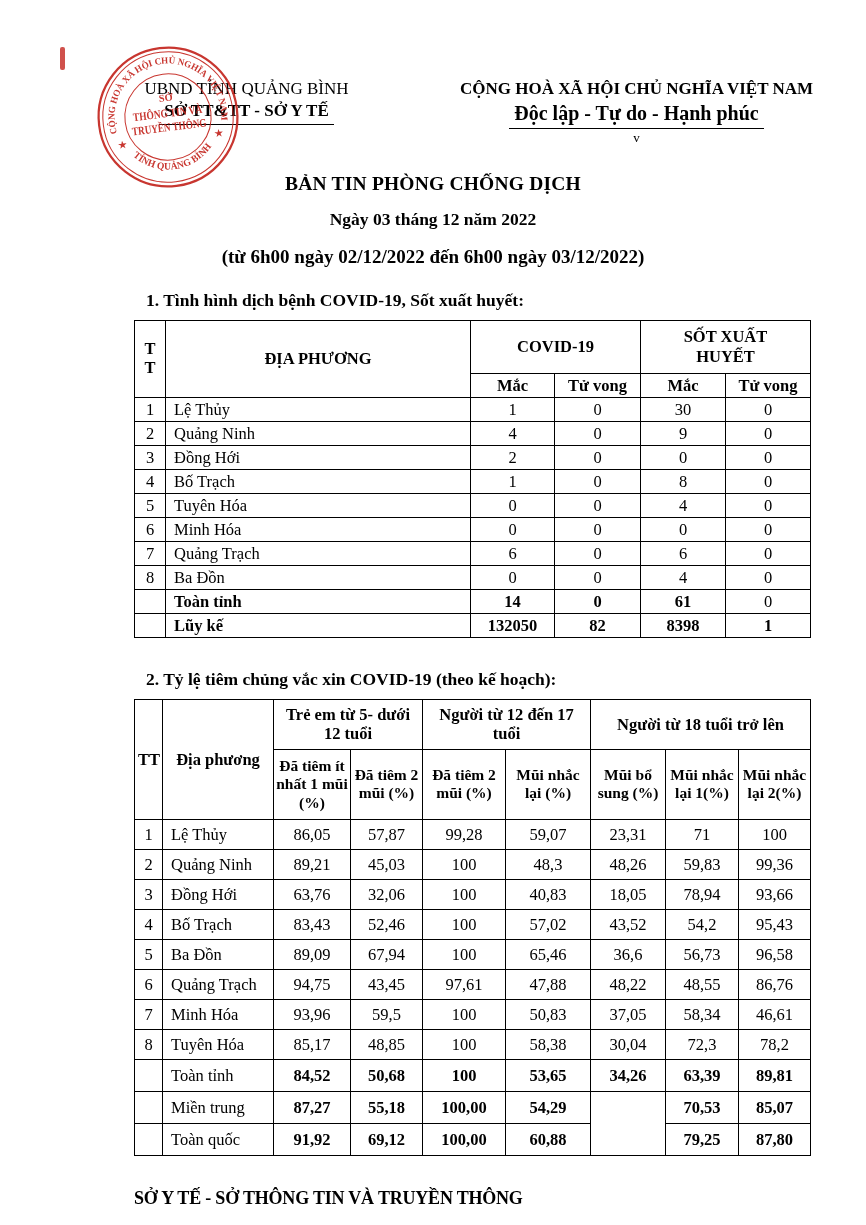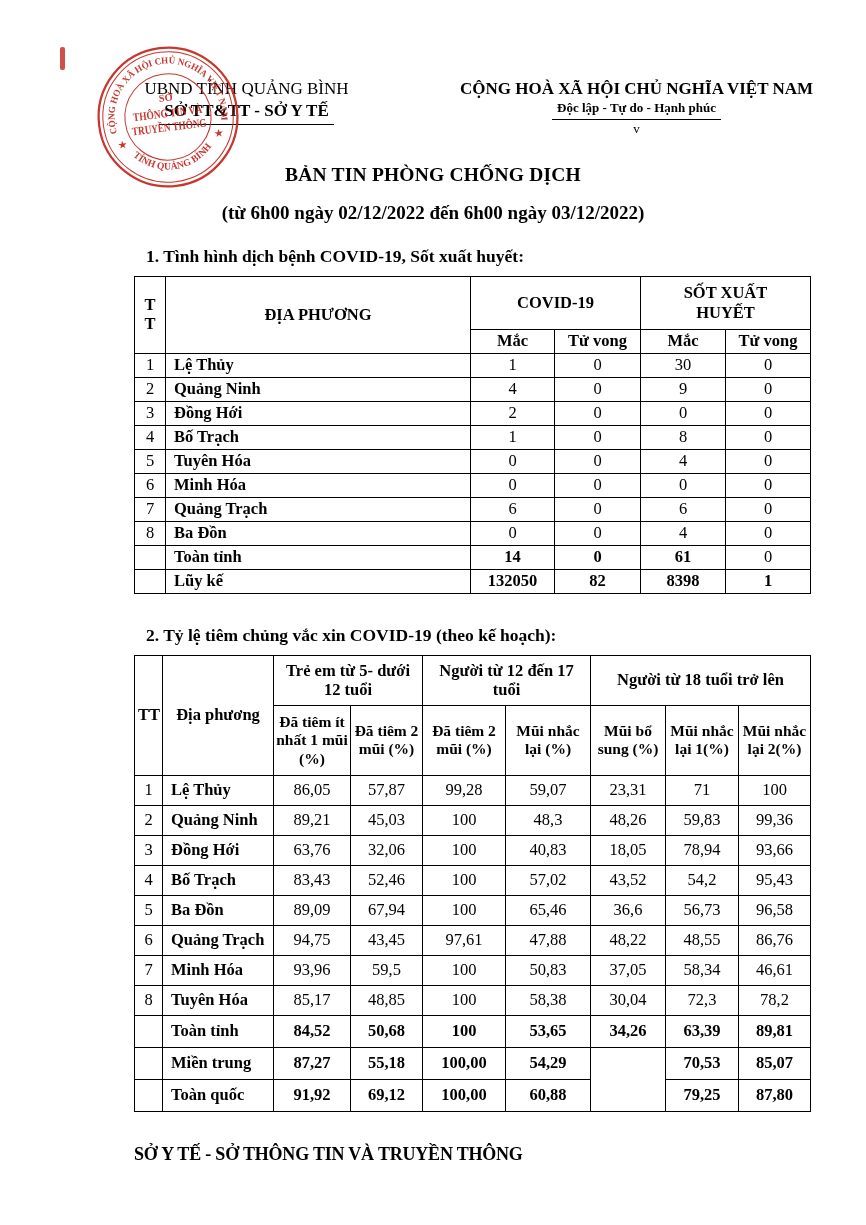--- a/index.html
+++ b/index.html
@@ -7,39 +7,39 @@
     position:relative; width:866px; height:1225px; background:#ffffff;
     font-family:"Liberation Serif","DejaVu Serif",serif; color:#000;
     overflow:hidden;
   }
   .b { font-weight:bold; }
   
   .header { display:flex; padding-top:78px; position:relative; z-index:1; }
   .hdr-left  { width:47%; box-sizing:border-box; padding-left:86px; text-align:center; font-size:17px; line-height:1.3; }
   .hdr-right { width:53%; text-align:center; font-size:17px; line-height:1.3; }
   .u-inline { display:inline-block; border-bottom:1.6px solid #000; padding:0 5px 2px; }
-  .motto { font-size:13px; }
+  .motto { font-size:20px; }
   .vmark { font-size:13px; margin-top:1px; }
   
   .stamp { position:absolute; left:93px; top:42px; width:150px; height:150px; transform:rotate(-7deg); opacity:.92; z-index:2; pointer-events:none; }
   .stamp text { fill:#c4261f; font-family:"Liberation Serif","DejaVu Serif",serif; font-weight:bold; }
   .artifact { position:absolute; left:60px; top:47px; width:5px; height:23px; background:#c4261f; opacity:.8; border-radius:2px; z-index:2; }
   
   .center-block { text-align:center; margin-top:26px; position:relative; z-index:1; }
   .title { font-size:19.5px; letter-spacing:.2px; }
   .date1 { margin-top:14px; font-size:17.5px; }
   .date2 { margin-top:16px;  font-size:19px; }
   .salutation { margin-top:12px; font-size:17px; }
   
   .content { width:676px; margin-left:134px; }
   .section-heading { font-size:17.5px; margin:22px 0 9px 12px; }
   .s2 { margin-top:31px; }
   table.t { border-collapse:collapse; width:676px; table-layout:fixed; border:1.6px solid #000; }
   .t td { border:1.3px solid #000; text-align:center; vertical-align:middle; font-size:16.5px; padding:1px 3px; line-height:1.2; overflow:hidden; }
-  .t td.name { text-align:left; padding-left:8px;font-weight:bold; }
+  .t td.name { text-align:left; padding-left:8px; }
   .tt-stack { display:block; width:13px; margin:0 auto; word-break:break-all; line-height:1.15; }
   .narrow { display:inline-block; max-width:110px; line-height:1.2; }
   .t1 thead td.grp { height:50px; }
   .t1 thead td.sub { height:21px; }
   .t1 tbody td { height:21px; }
   .t2 thead td.grp { height:47px; font-size:16.5px; }
   .t2 thead td.sub { height:67px; font-size:15.5px; line-height:1.18; padding:1px 2px; }
   .t2 tbody td { height:27px; }
   .t2 tr.sumrow td { height:29px; }
   
@@ -80,20 +80,21 @@
     </div>
     <div class="hdr-right">
       <div class="b">CỘNG HOÀ XÃ HỘI CHỦ NGHĨA VIỆT NAM</div>
       <div class="b motto"><span class="u-inline">Độc lập - Tự do - Hạnh phúc</span></div>
       <div class="vmark">v</div>
     </div>
   </div>
 
   <div class="center-block">
     <div class="title b">BẢN TIN PHÒNG CHỐNG DỊCH</div>
+    <div class="date1 b">Ngày 03 tháng 12 năm 2022</div>
     <div class="date2 b">(từ 6h00 ngày 02/12/2022 đến 6h00 ngày 03/12/2022)</div>
   </div>
 
   <div class="content">
 
     <div class="section-heading b">1. Tình hình dịch bệnh COVID-19, Sốt xuất huyết:</div>
 
     <table class="t t1">
       <colgroup>
         <col style="width:31px">

